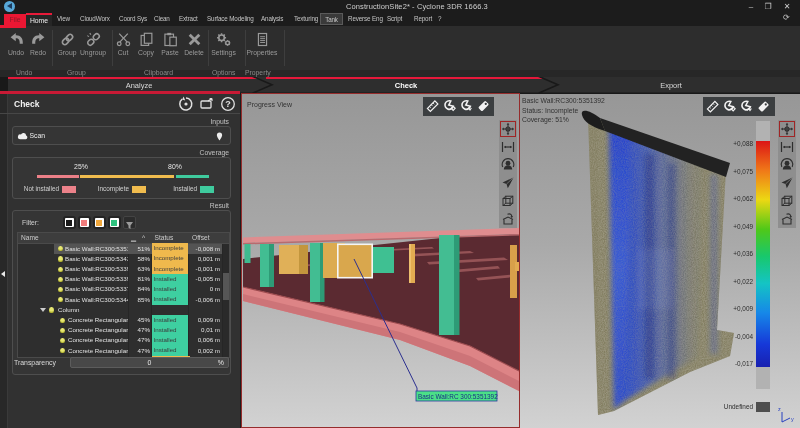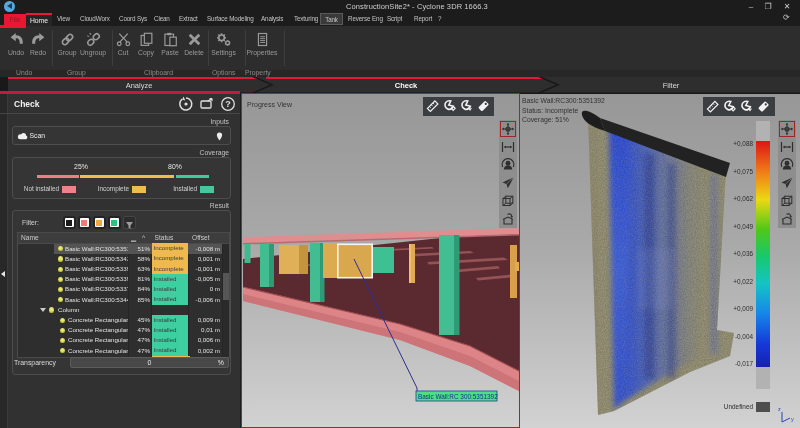--- a/index.html
+++ b/index.html
@@ -203,21 +203,21 @@
   <div class="abs" id="workflow">
     <div class="wtab" id="wt1">
         <div class="wred" style="width:254px;"></div>
         <div class="lbl">Analyze</div>
       </div>
     <div class="wtab" id="wt2">
         <div class="wred" style="left:10px;width:286px;"></div>
         <div class="lbl" style="font-weight:bold;color:#fff;">Check</div>
       </div>
     <div class="wtab" id="wt3">
-        <div class="lbl">Filter</div>
+        <div class="lbl">Export</div>
       </div>
   </div>
 
   <div class="abs" id="leftpanel">
     <div style="position:absolute;left:0;top:0;width:8px;height:334px;background:#282828;border-right:1px solid #3a3a3a;"></div>
     <div style="position:absolute;left:1px;top:177px;width:0;height:0;border-top:3.5px solid transparent;border-bottom:3.5px solid transparent;border-right:4.5px solid #e8e8e8;"></div>
     <div id="lp-header"></div>
     <div id="lp-title">Check</div>
     <svg class="hico" style="left:178px;" width="16" height="16" viewBox="0 0 16 16">
         <g fill="none" stroke="#e0e0e0">

